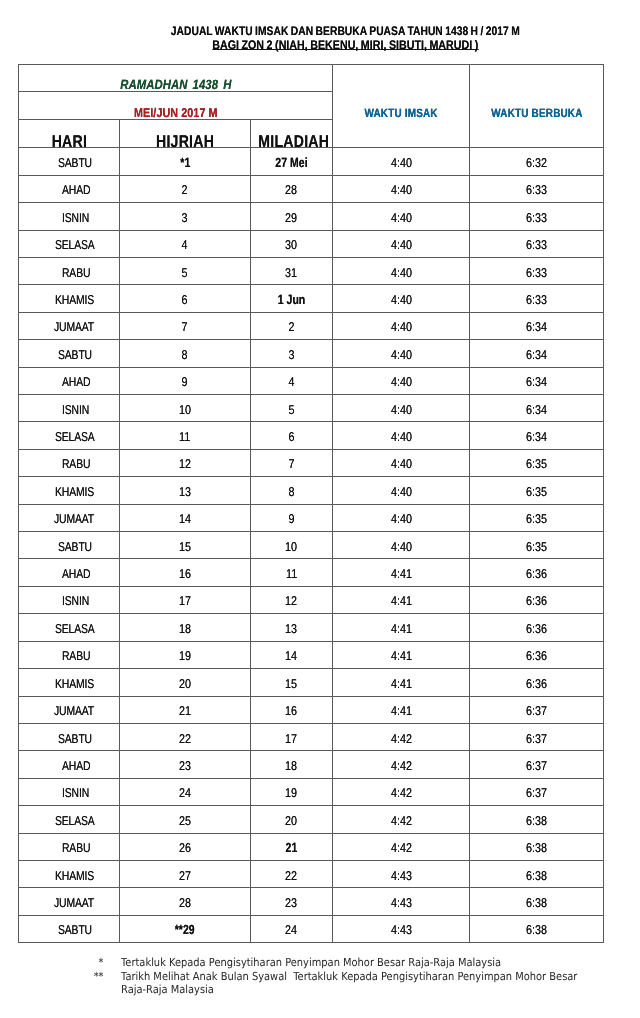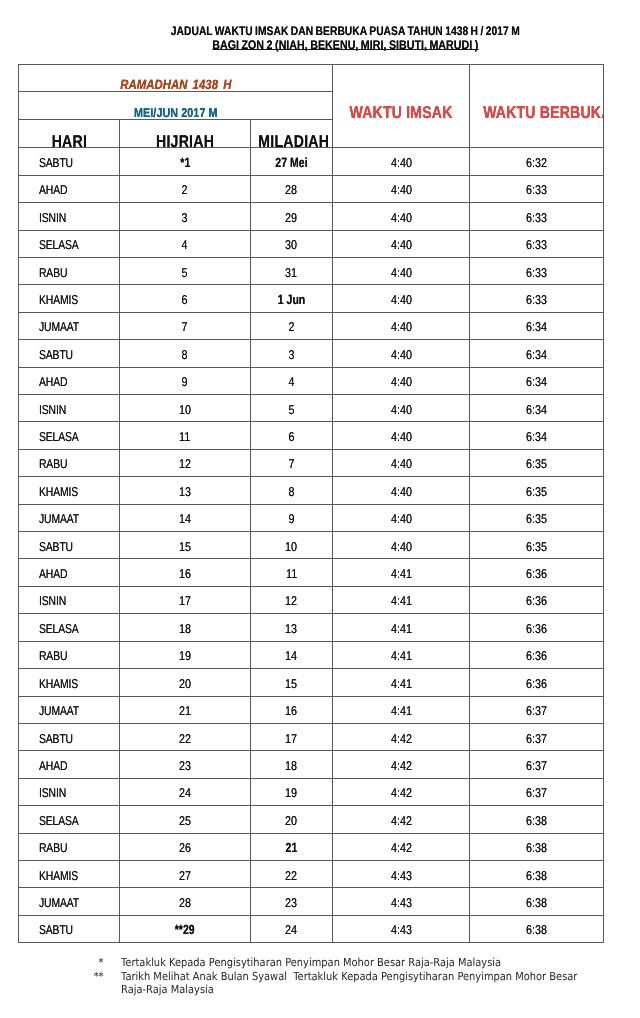--- a/index.html
+++ b/index.html
@@ -32,40 +32,40 @@
      text-shadow:0 0 0.3px rgba(0,0,0,0.8);}
   col.c1{width:101px}col.c2{width:131px}col.c3{width:82px}
   col.c4{width:137px}col.c5{width:134px}
 
   
   .cd{display:inline-block;transform:scaleX(0.815);transform-origin:center center;
       white-space:nowrap;}
   .cell-hari .cd{transform-origin:left center;}
 
   .h-ram{height:26.4px;line-height:26.4px;text-align:center;font-size:13.4px;
-     font-weight:bold;font-style:italic;color:#c2410c;vertical-align:middle;}
+     font-weight:bold;font-style:italic;color:#14532d;vertical-align:middle;}
   .h-ram .cdw{display:block;line-height:0;position:relative;top:6.7px;}
   .h-ram .cd{transform:scaleX(0.845);letter-spacing:0.1px;word-spacing:2.2px;}
   .h-mei{height:27px;line-height:27px;text-align:center;font-size:12.8px;
-     font-weight:bold;color:#0369a1;vertical-align:middle;}
+     font-weight:bold;color:#b91c1c;vertical-align:middle;}
   .h-mei .cdw{display:block;line-height:0;position:relative;top:7.2px;}
   .h-mei .cd{transform:scaleX(0.84);letter-spacing:0.1px;}
   .h-sub{height:27px;line-height:27px;text-align:center;font-size:17px;
      font-weight:bold;color:#111;vertical-align:middle;}
   .h-sub .cdw{display:block;line-height:0;position:relative;top:8.1px;}
   .h-sub .cd{transform:scaleX(0.83);letter-spacing:0.3px;}
-  .h-big{text-align:center;font-size:17px;font-weight:bold;color:#ef4444;
+  .h-big{text-align:center;font-size:12px;font-weight:bold;color:#0369a1;
      vertical-align:middle;}
   .h-big .cdw{display:block;line-height:0;position:relative;top:7px;}
   .h-big .cd{transform:scaleX(0.83);letter-spacing:0.2px;}
 
   .row td{height:26.4px;line-height:26.4px;font-size:12.75px;color:#121212;
      text-shadow:0 0 0.35px rgba(0,0,0,0.85);}
   .row .cd{position:relative;top:1.6px;}
-  .tbl td.cell-hari{text-align:left;padding-left:20px;}
+  .tbl td.cell-hari{text-align:center;padding-left:20px;}
   .cell-hari .cd{letter-spacing:-0.16px;transform:scaleX(0.815);}
   .cell-c .cd{transform:scaleX(0.845);}
   .cell-c{text-align:center;}
   .row td.bold{font-size:13.3px;}
   .bold .cd{font-weight:bold;transform:scaleX(0.79);letter-spacing:0.05px;}
 
   
   .notes{position:absolute;left:0;top:955.9px;width:640px;font-size:11.1px;
      line-height:13.7px;color:#262626;font-family:"DejaVu Sans",sans-serif;}
   .note{position:relative;display:block;}

